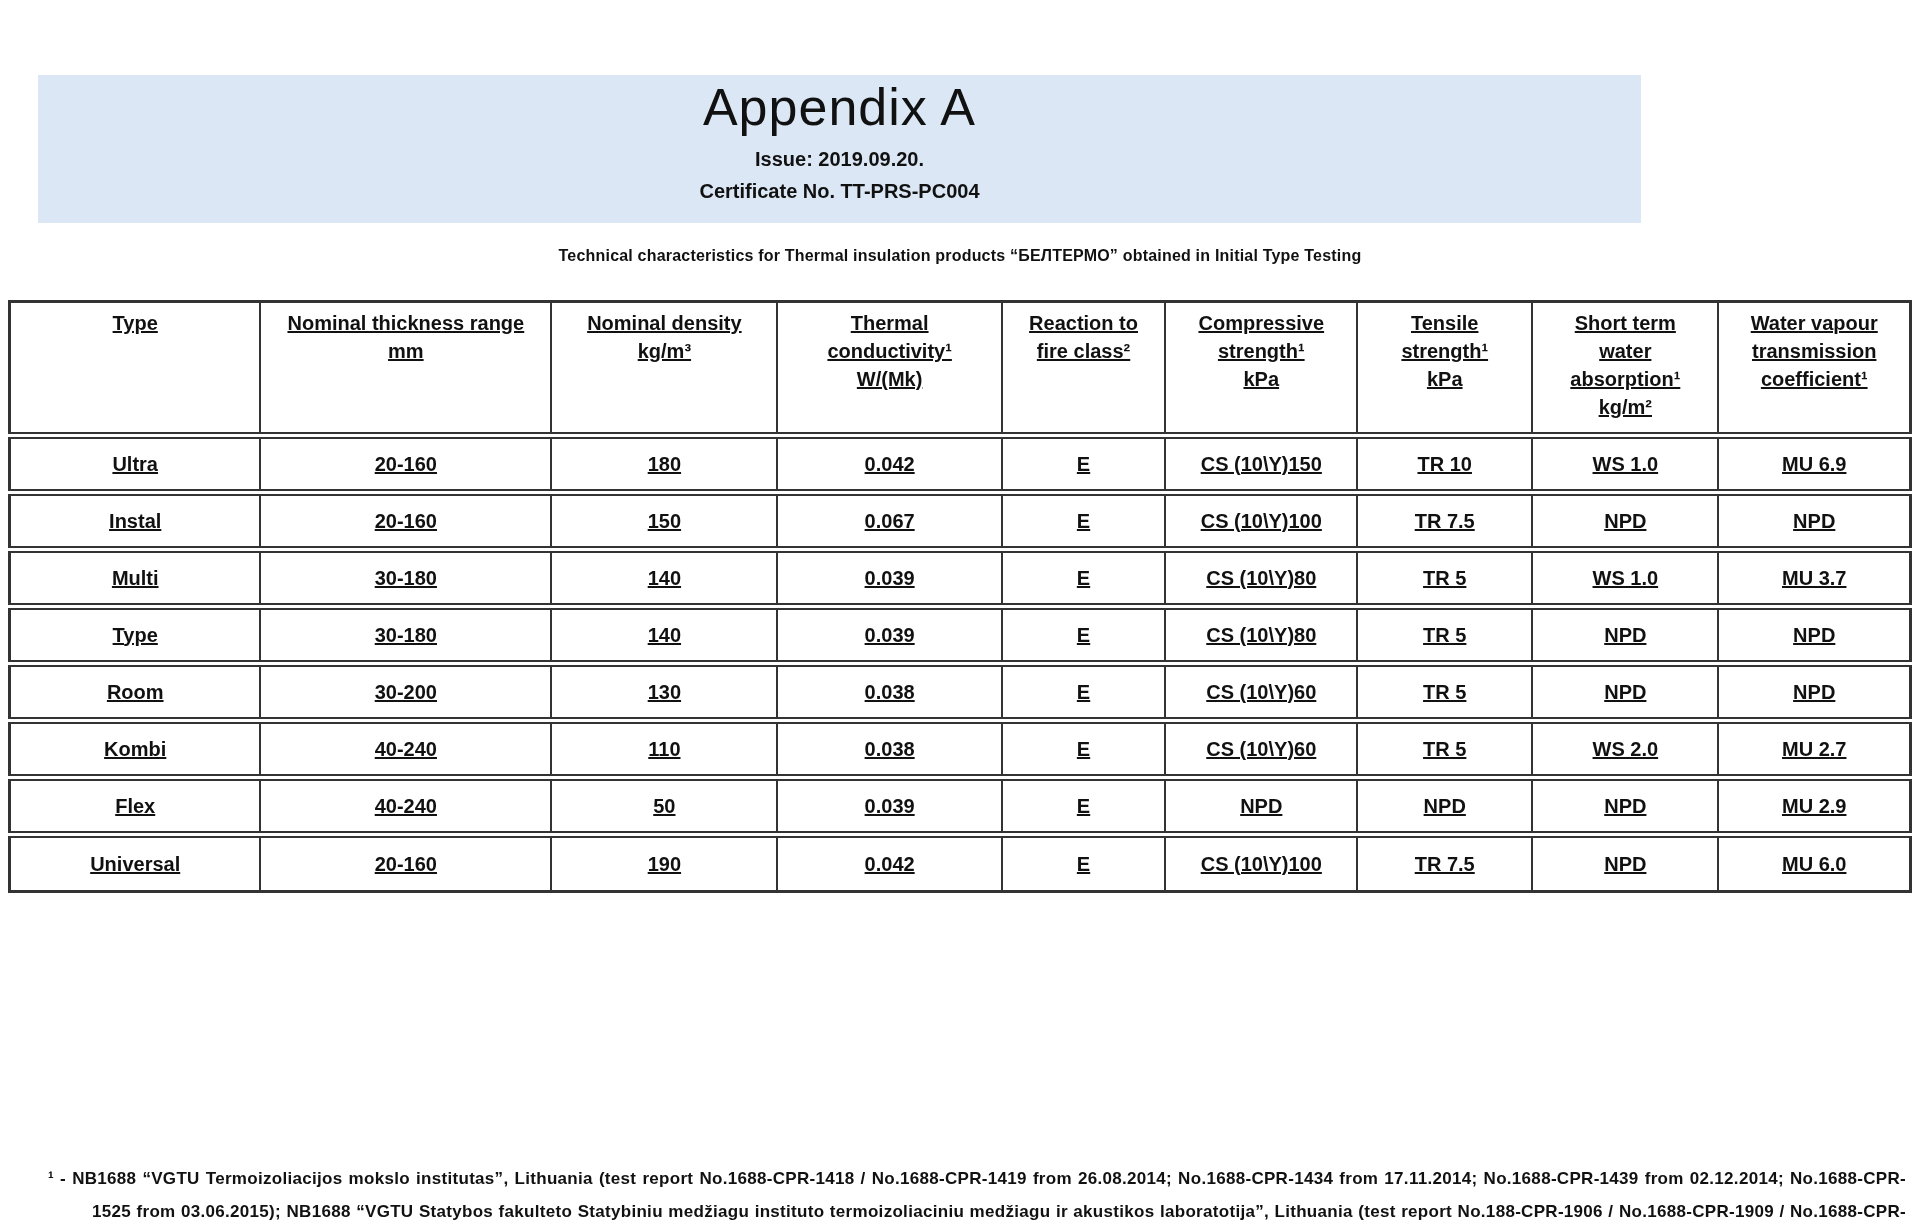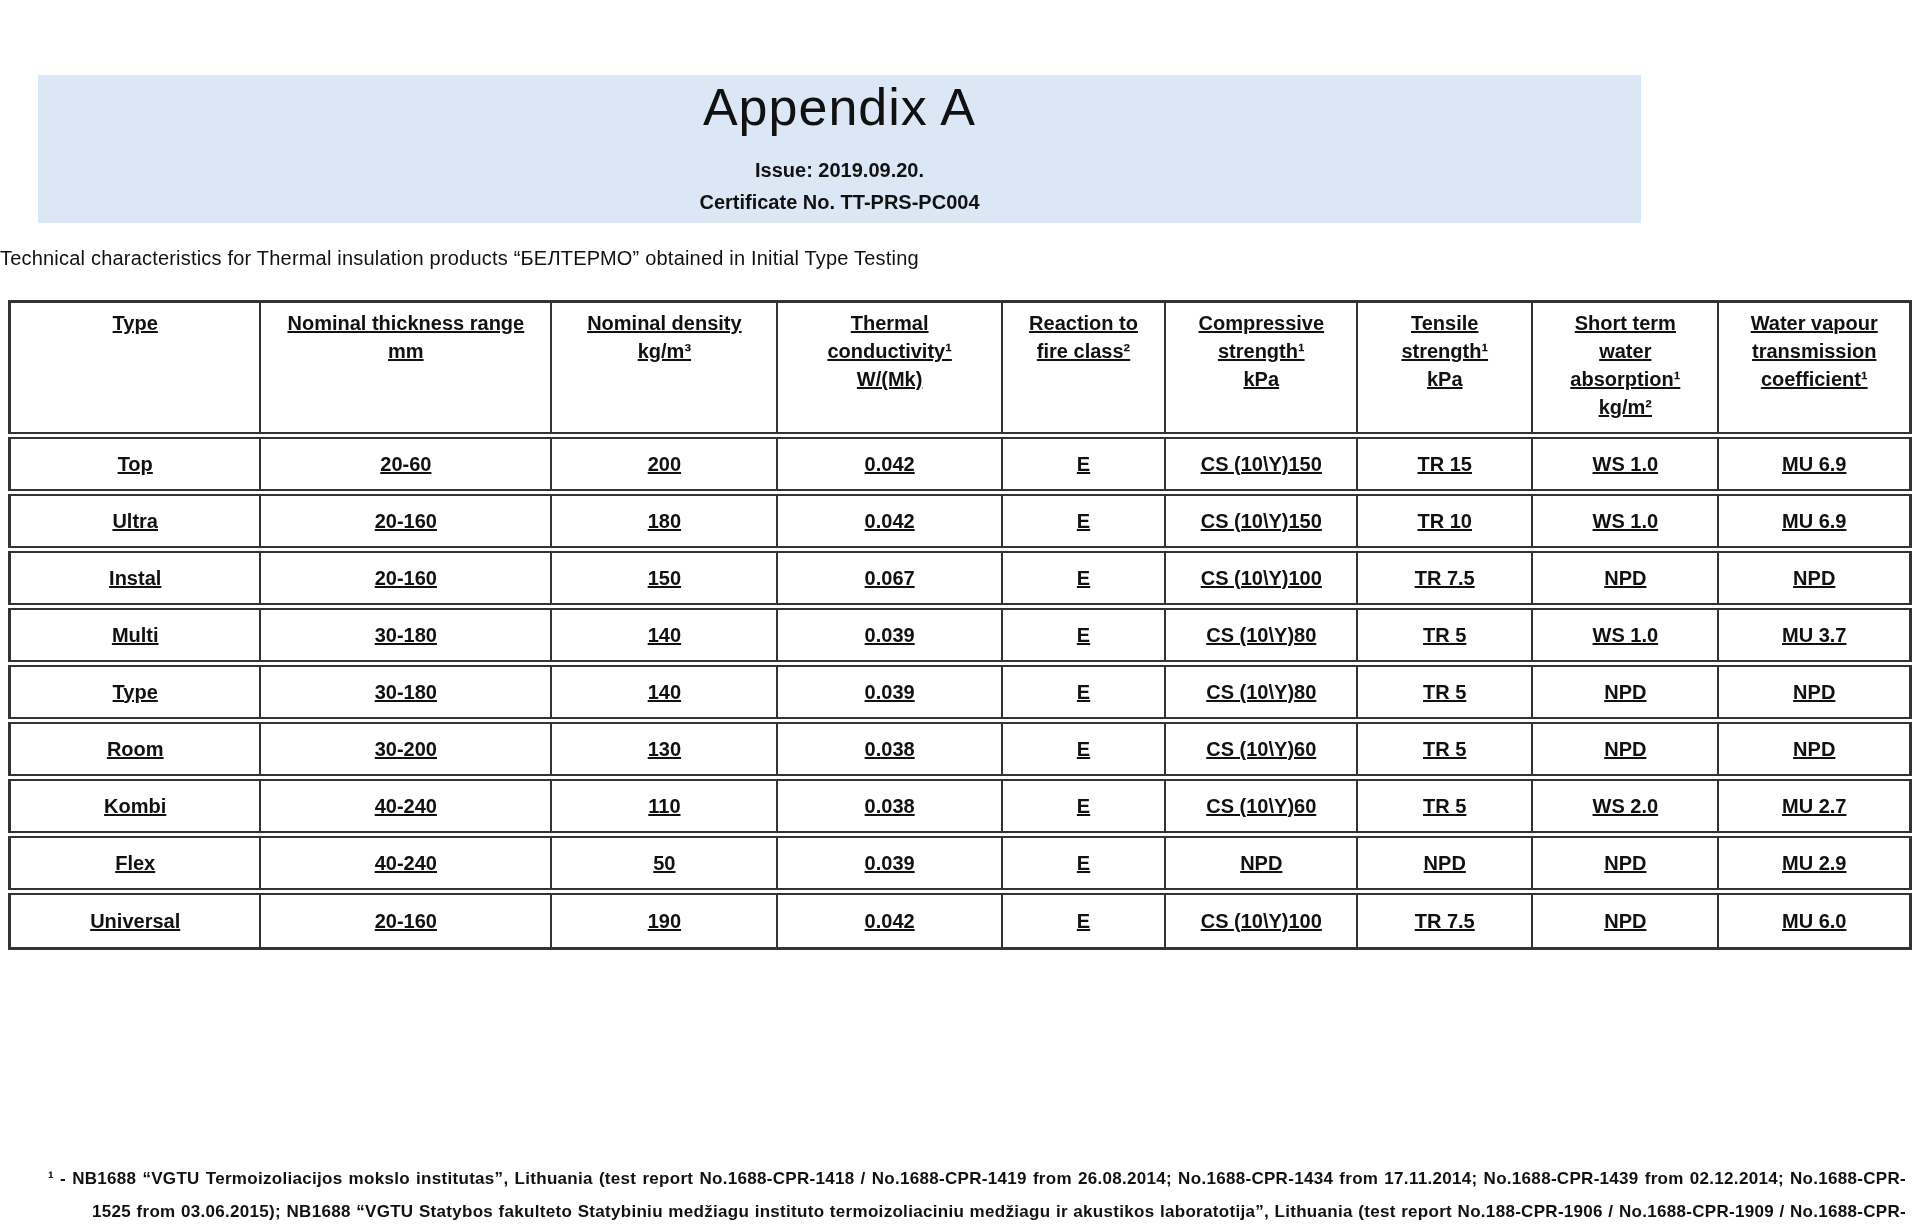--- a/index.html
+++ b/index.html
@@ -27,38 +27,38 @@
   .band-title {
     font-size: 52px;
     font-weight: normal;
     letter-spacing: 1px;
     padding-top: 4px;
     line-height: 1.1;
   }
   .band-issue {
     font-size: 20px;
     font-weight: bold;
-    margin-top: 23px;
+    margin-top: 12px;
   }
   .band-cert {
     font-size: 20px;
     font-weight: bold;
     margin-top: 9px;
     text-align: center;
   }
 
   
   .doc-title {
     position: absolute;
     top: 247px;
     left: 0;
     width: 1920px;
-    text-align: left;
-    font-size: 20px;
-    font-weight: normal;
+    text-align: center;
+    font-size: 16px;
+    font-weight: bold;
     letter-spacing: 0.2px;
   }
 
   
   table.chars {
     position: absolute;
     top: 300px;
     left: 8px;
     width: 1904px;
     border-collapse: collapse;
@@ -172,31 +172,20 @@
         </th>
         <th>
           <div>Water vapour</div>
           <div>transmission</div>
           <div>coefficient¹</div>
         </th>
       </tr>
   </thead>
   <tbody id="tbody">
       <tr>
-        <td>Top</td>
-        <td>20-60</td>
-        <td>200</td>
-        <td>0.042</td>
-        <td>E</td>
-        <td>CS (10\Y)150</td>
-        <td>TR 15</td>
-        <td>WS 1.0</td>
-        <td>MU 6.9</td>
-      </tr>
-      <tr>
         <td>Ultra</td>
         <td>20-160</td>
         <td>180</td>
         <td>0.042</td>
         <td>E</td>
         <td>CS (10\Y)150</td>
         <td>TR 10</td>
         <td>WS 1.0</td>
         <td>MU 6.9</td>
       </tr>

